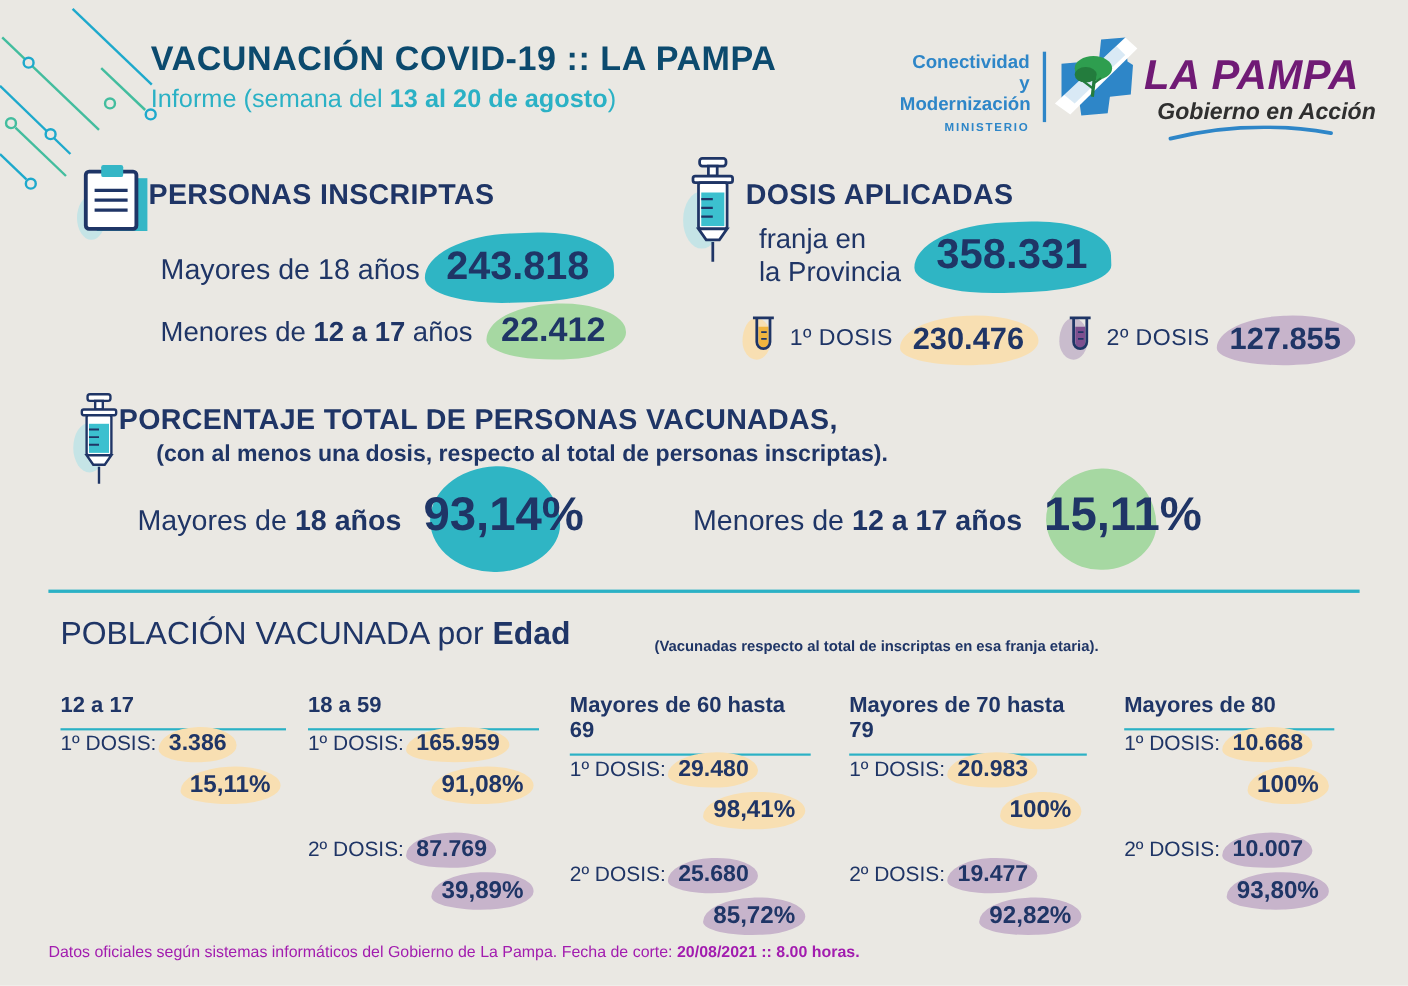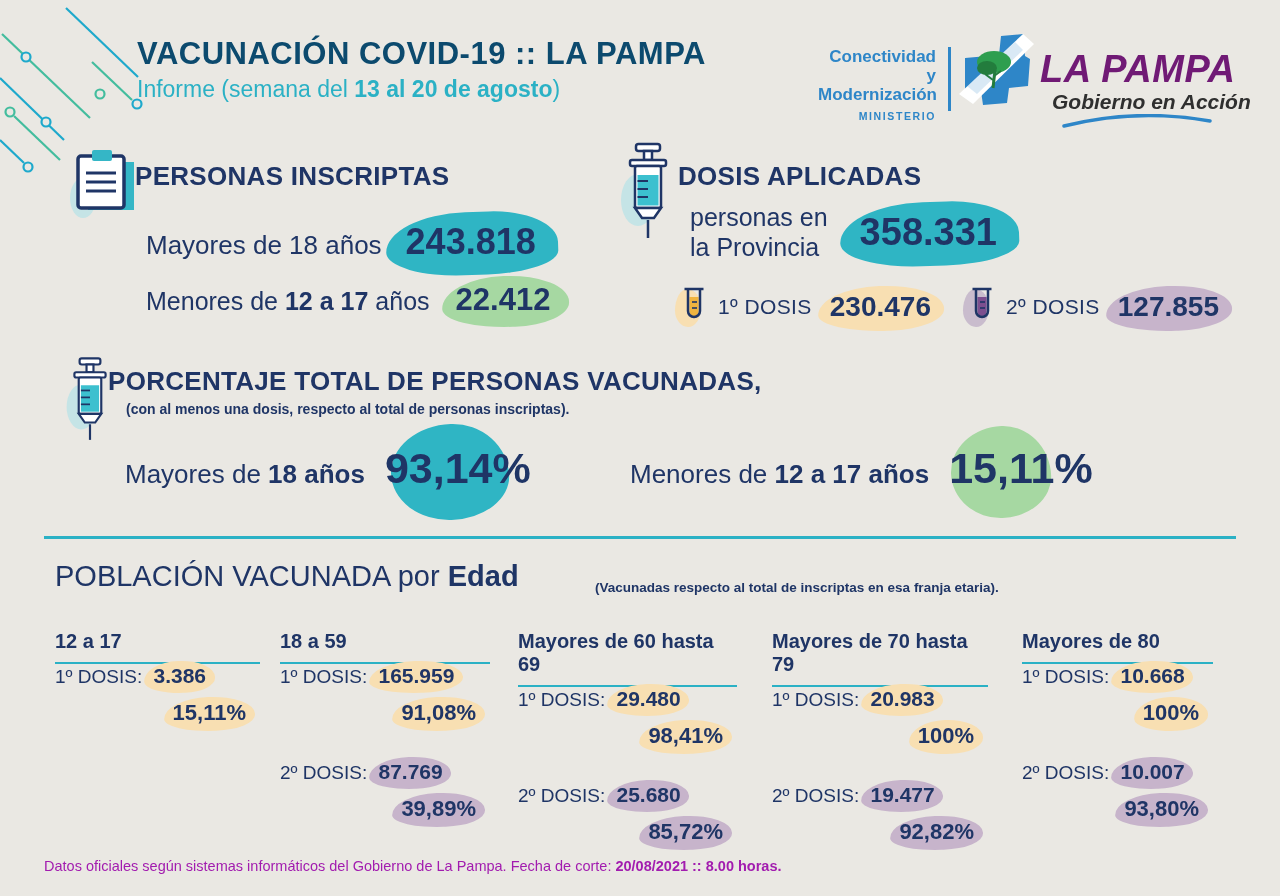--- a/index.html
+++ b/index.html
@@ -59,21 +59,21 @@
   .dose-row .val{font-size:28px; font-weight:800; margin-left:8px;}
   .dose1-row{left:680px; top:283px;}
   .dose2-row{left:968px; top:283px;}
   .tube-wrap{position:relative; z-index:0;}
   .tube-wrap::before{content:""; position:absolute; z-index:-1; left:-5px; top:6px; width:26px; height:38px; border-radius:48% 52% 50% 50%/56% 50% 50% 44%;}
   .tube-yellow::before{background:#f8dfb2;}
   .tube-purple::before{background:#c9bccd;}
 
   
   .pct-title{left:108px; top:366px;}
-  .pct-sub{left:126px; top:401px; font-size:14px; font-weight:700;}
+  .pct-sub{left:142px; top:401px; font-size:21px; font-weight:700;}
   .pct-group{display:flex; align-items:baseline;}
   .pct-group .lbl{font-size:26px;}
   .pct-group .big{font-size:43px; font-weight:800; margin-left:20px;}
   .pct-g1{left:125px; top:444px;}
   .pct-g2{left:630px; top:444px;}
 
   .divider{left:44px; top:536px; width:1192px; height:2.5px; background:#2bb1c5;}
 
   
   .edad-title{left:55px; top:560px; font-size:29px;}
@@ -164,21 +164,21 @@
     <rect x="19.5" y="33" width="21" height="30.5" fill="#3cc0cf"></rect>
     <line x1="19.5" y1="39" x2="30" y2="39" stroke="#1f3566" stroke-width="2"></line>
     <line x1="19.5" y1="47" x2="30" y2="47" stroke="#1f3566" stroke-width="2"></line>
     <line x1="19.5" y1="55" x2="30" y2="55" stroke="#1f3566" stroke-width="2"></line>
     <path d="M17,66 L43,66 L36,76 L24,76 Z" fill="#ffffff" stroke="#1f3566" stroke-width="2.5"></path>
     <line x1="30" y1="78" x2="30" y2="96" stroke="#1f3566" stroke-width="2.5"></line>
   </svg>
   <div class="abs sec-title dosis-title nowrap">DOSIS APLICADAS</div>
   <div class="abs dosis-total nowrap">
     <div class="lbl">
-      <div>personas en</div>
+      <div>franja en</div>
       <div>la Provincia</div>
     </div>
     <span class="hl hl-teal big">358.331</span>
   </div>
   <div class="abs dose-row dose1-row">
     <span class="tube-wrap tube-yellow">
       <svg width="28" height="44" viewBox="0 0 28 44">
         <path d="M9.5,14 v14.5 a4.5,4.5 0 0 0 9,0 V14 Z" fill="#f0b43f"></path>
         <path d="M8,6 v22 a6,6 0 0 0 12,0 V6" fill="none" stroke="#1f3566" stroke-width="2.5"></path>
         <line x1="4.5" y1="6" x2="23.5" y2="6" stroke="#1f3566" stroke-width="2.5"></line>

